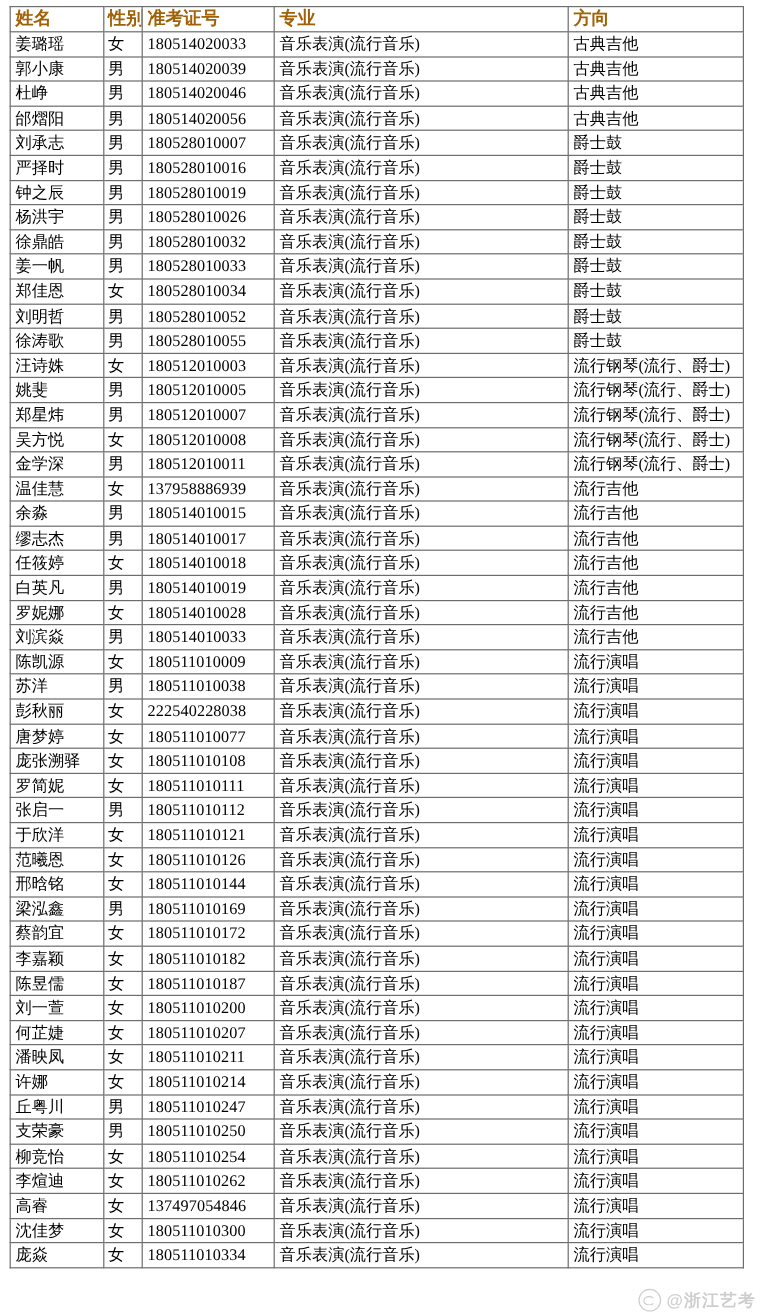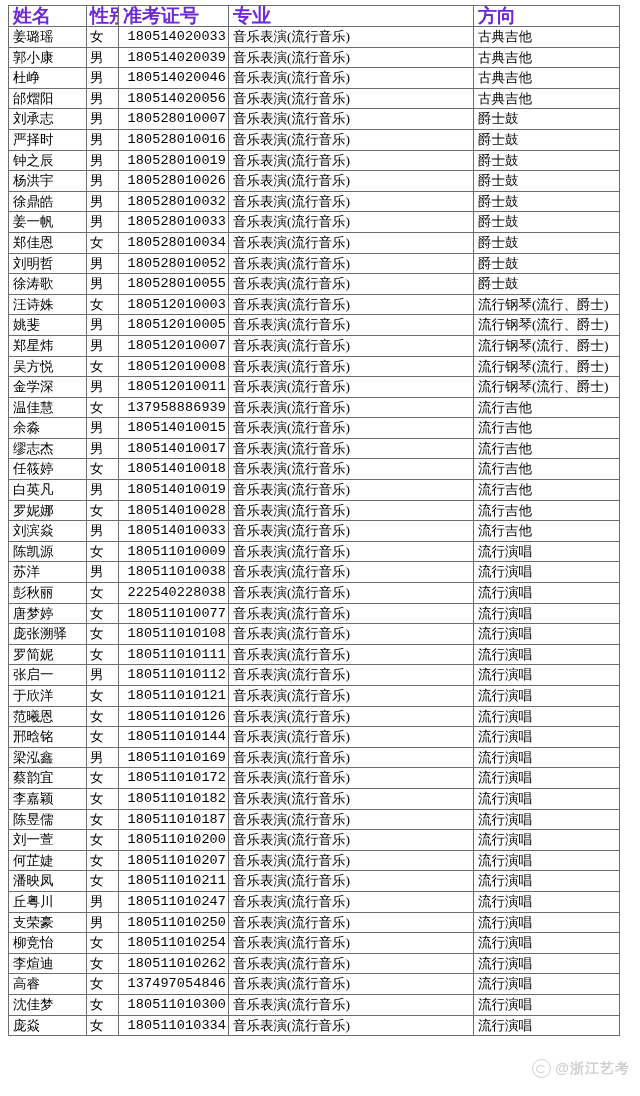--- a/index.html
+++ b/index.html
@@ -41,45 +41,44 @@
     line-height: 19.6px;
     font-size: 13.5px;
     white-space: nowrap;
     overflow: hidden;
     text-align: left;
     vertical-align: middle;
     color: #000000;
     font-weight: normal;
   }
   table.exam-table thead th {
-    color: #6d28d9;
+    color: #a16207;
     font-weight: bold;
-    font-size: 19px;
+    font-size: 15px;
     height: 20px;
     line-height: 20px;
   }
   table.exam-table td.cell-gender,
   table.exam-table th.cell-gender {
     padding-left: 3px;
   }
   table.exam-table td.cell-id {
-    font-family: Liberation Mono, monospace;
+    font-family: Liberation Serif, serif;
     letter-spacing: 0.1px;
-    text-align: right;
   }
   
   table.exam-table {
     border: 1px solid #4a4a4a;
   }
 
   
   #watermark {
     position: absolute;
     right: 10px;
-    bottom: 18px;
+    bottom: 3px;
     display: flex;
     align-items: center;
     gap: 4px;
     opacity: 0.42;
     pointer-events: none;
     user-select: none;
   }
   #watermark .wm-logo {
     width: 17px;
     height: 17px;
@@ -418,20 +417,27 @@
           <td>流行演唱</td>
         </tr>
         <tr>
           <td>潘映凤</td>
           <td class="cell-gender">女</td>
           <td class="cell-id">180511010211</td>
           <td>音乐表演(流行音乐)</td>
           <td>流行演唱</td>
         </tr>
         <tr>
+          <td>许娜</td>
+          <td class="cell-gender">女</td>
+          <td class="cell-id">180511010214</td>
+          <td>音乐表演(流行音乐)</td>
+          <td>流行演唱</td>
+        </tr>
+        <tr>
           <td>丘粤川</td>
           <td class="cell-gender">男</td>
           <td class="cell-id">180511010247</td>
           <td>音乐表演(流行音乐)</td>
           <td>流行演唱</td>
         </tr>
         <tr>
           <td>支荣豪</td>
           <td class="cell-gender">男</td>
           <td class="cell-id">180511010250</td>

